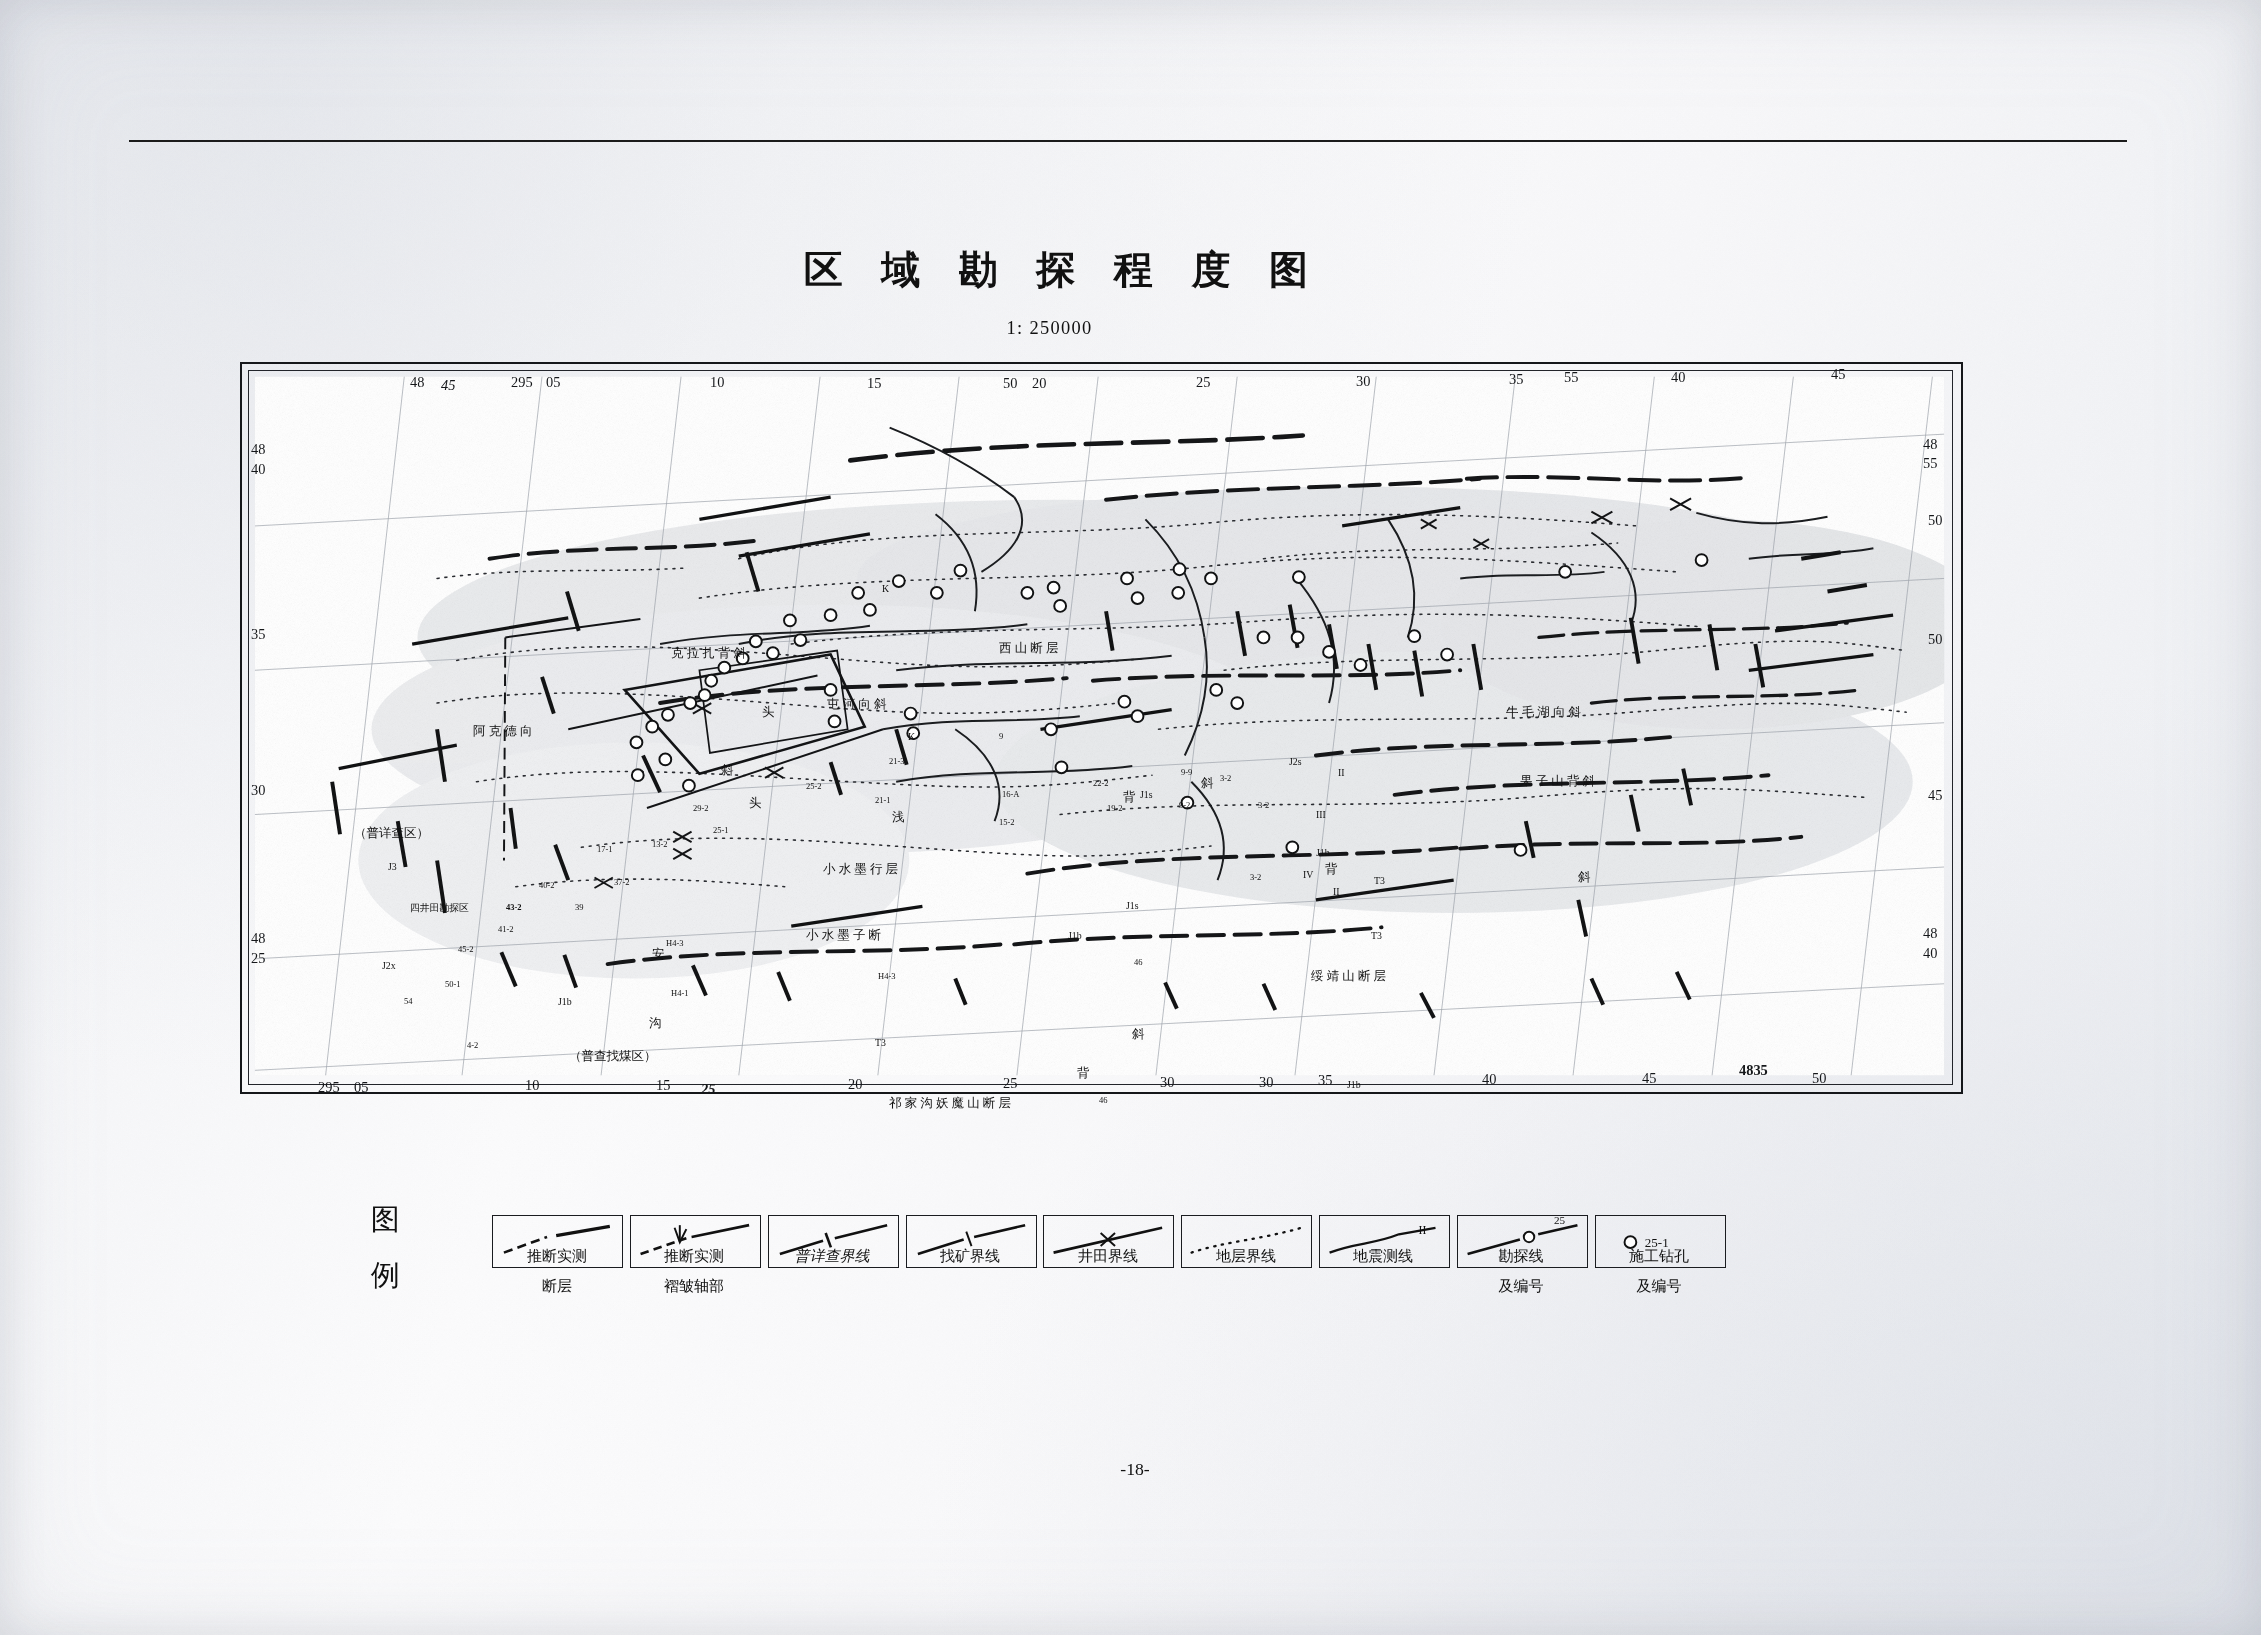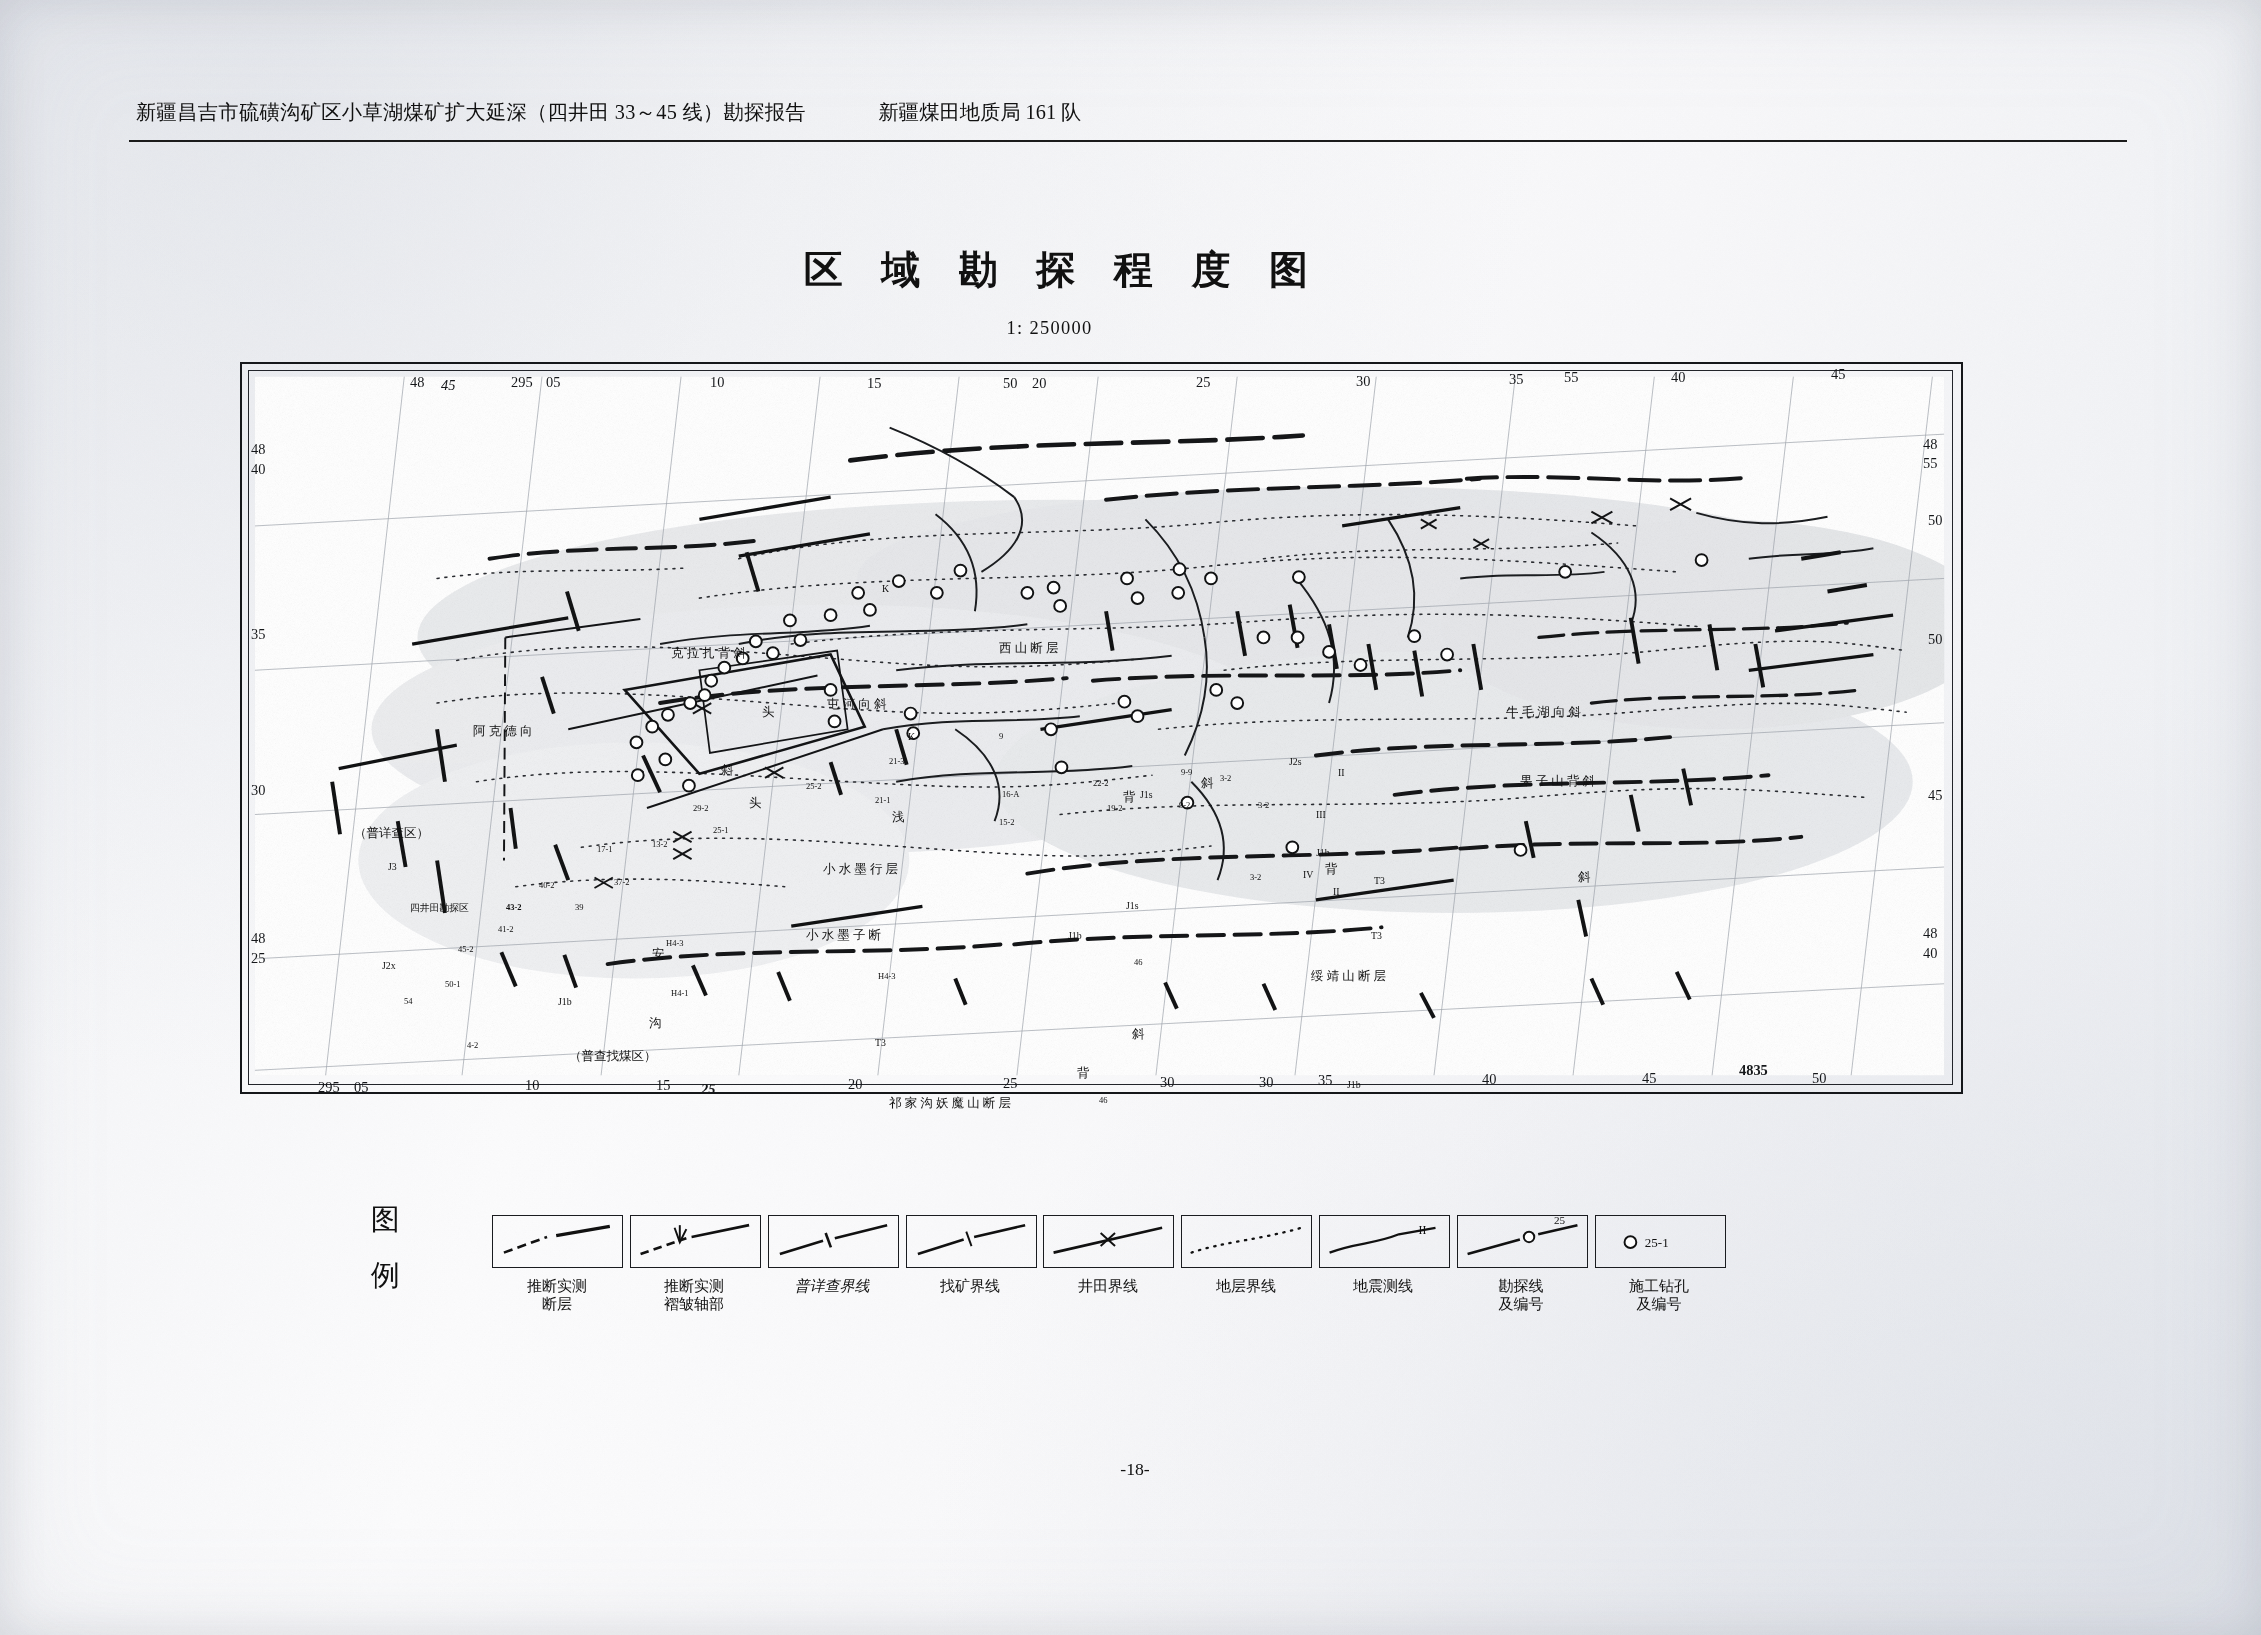--- a/index.html
+++ b/index.html
@@ -155,25 +155,25 @@
     position: absolute;
     top: 1215px;
     width: 129px;
     height: 51px;
     border: 1.3px solid #1a1c20;
     background: transparent;
     overflow: hidden;
   }
   .legend-caption {
     position: absolute;
-    top: 1277px;
+    top: 1241px;
     width: 138px;
     text-align: center;
     font-size: 15px;
-    line-height: 18px;
+    line-height: 30px;
     white-space: pre-line;
   }
 
   #pagenum {
     position: absolute;
     left: 1076px;
     top: 1459px;
     width: 118px;
     text-align: center;
     font-size: 17.7px;
@@ -192,24 +192,20 @@
         <feTurbulence type="fractalNoise" baseFrequency="0.85" numOctaves="3" stitchTiles="stitch"></feTurbulence>
         <feColorMatrix type="saturate" values="0"></feColorMatrix>
         <feComponentTransfer>
             <feFuncA type="linear" slope="0.06"></feFuncA>
           </feComponentTransfer>
       </filter>
     </defs>
     <rect width="3446" height="2493" filter="url(#grain)"></rect>
   </svg>
 
-  <div id="header">
-    <span class="hdr-text">新疆昌吉市硫磺沟矿区小草湖煤矿扩大延深（四井田 33～45 线）勘探报告</span>
-    <span class="hdr-right">新疆煤田地质局 161 队</span>
-  </div>
   <div id="headerrule"></div>
 
   <div id="maptitle">区 域 勘 探 程 度 图</div>
   <div id="mapscale">1: 250000</div>
 
   <div id="mapcanvas">
     <svg width="1719" height="728" viewBox="0 0 2620 1110">
       <defs>
         <filter id="mapgrain" x="0" y="0" width="100%" height="100%">
           <feTurbulence type="fractalNoise" baseFrequency="0.9" numOctaves="4" stitchTiles="stitch"></feTurbulence>

